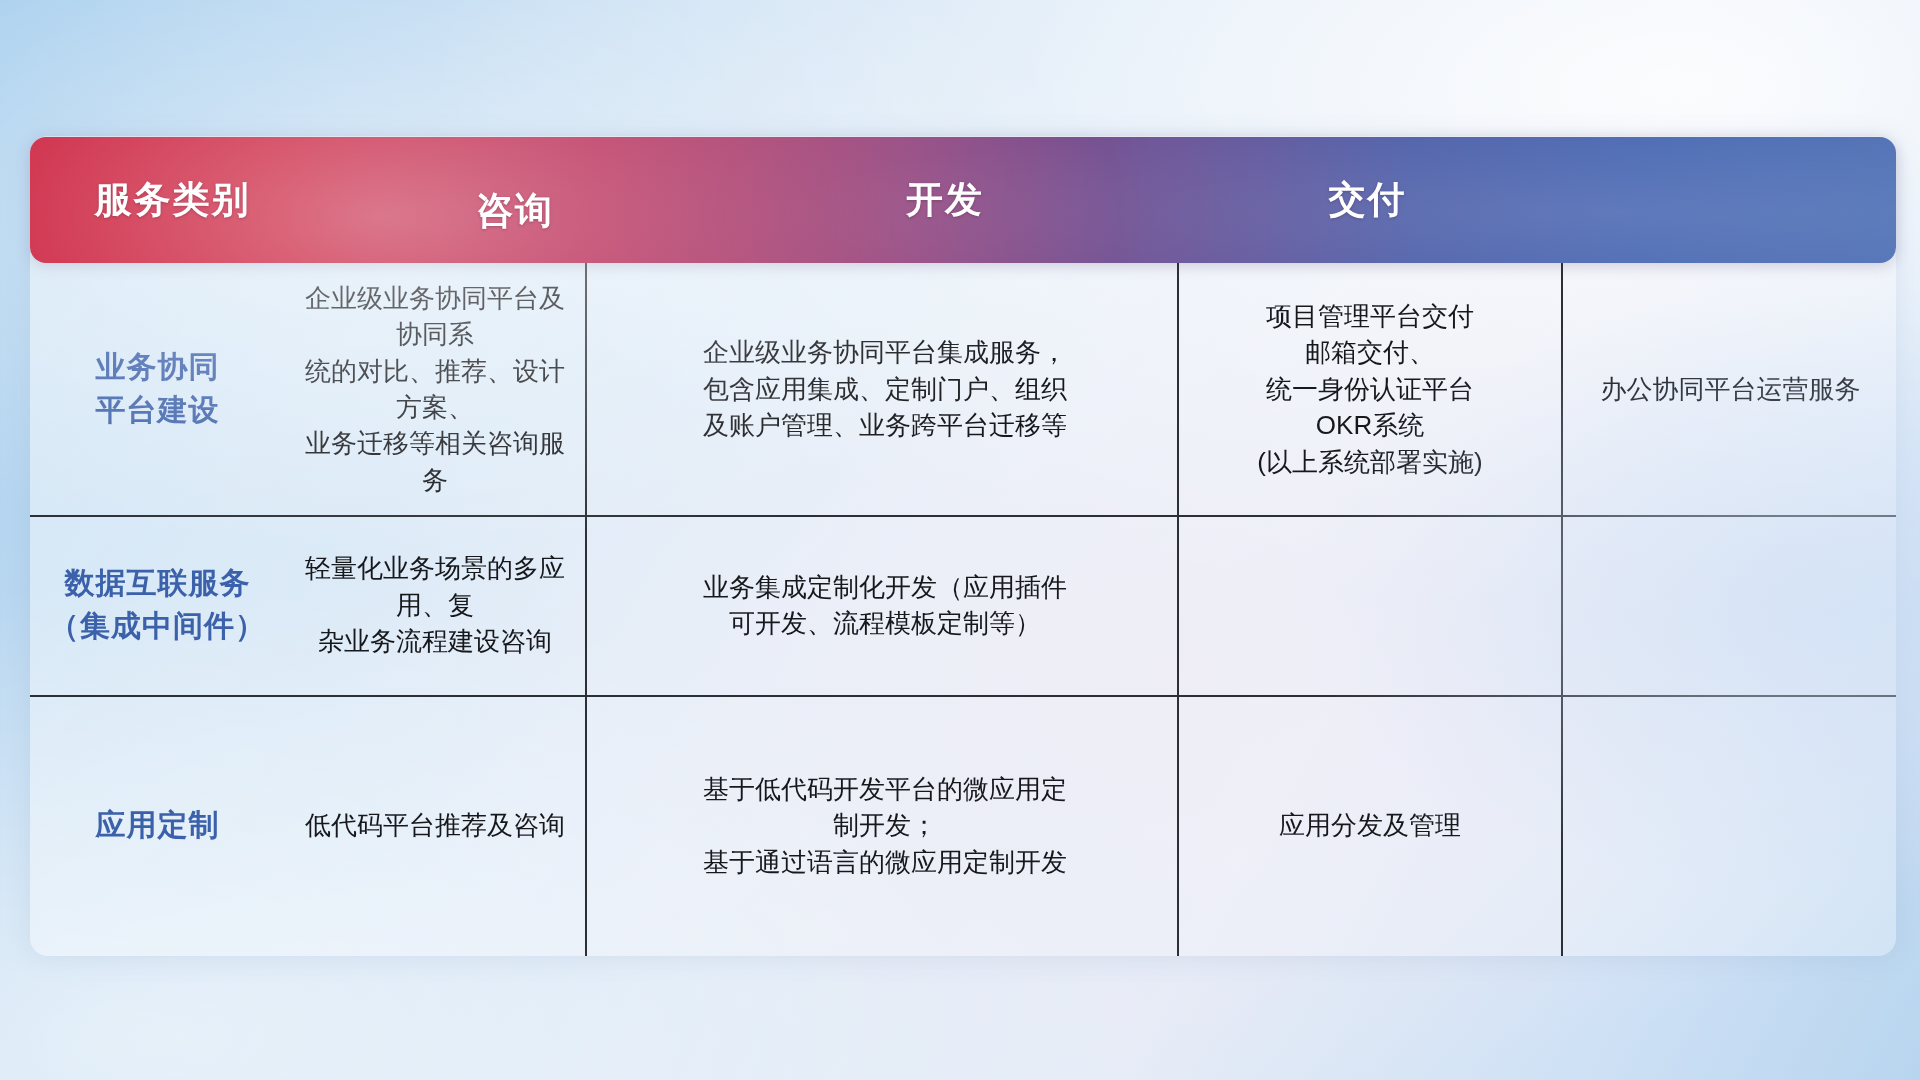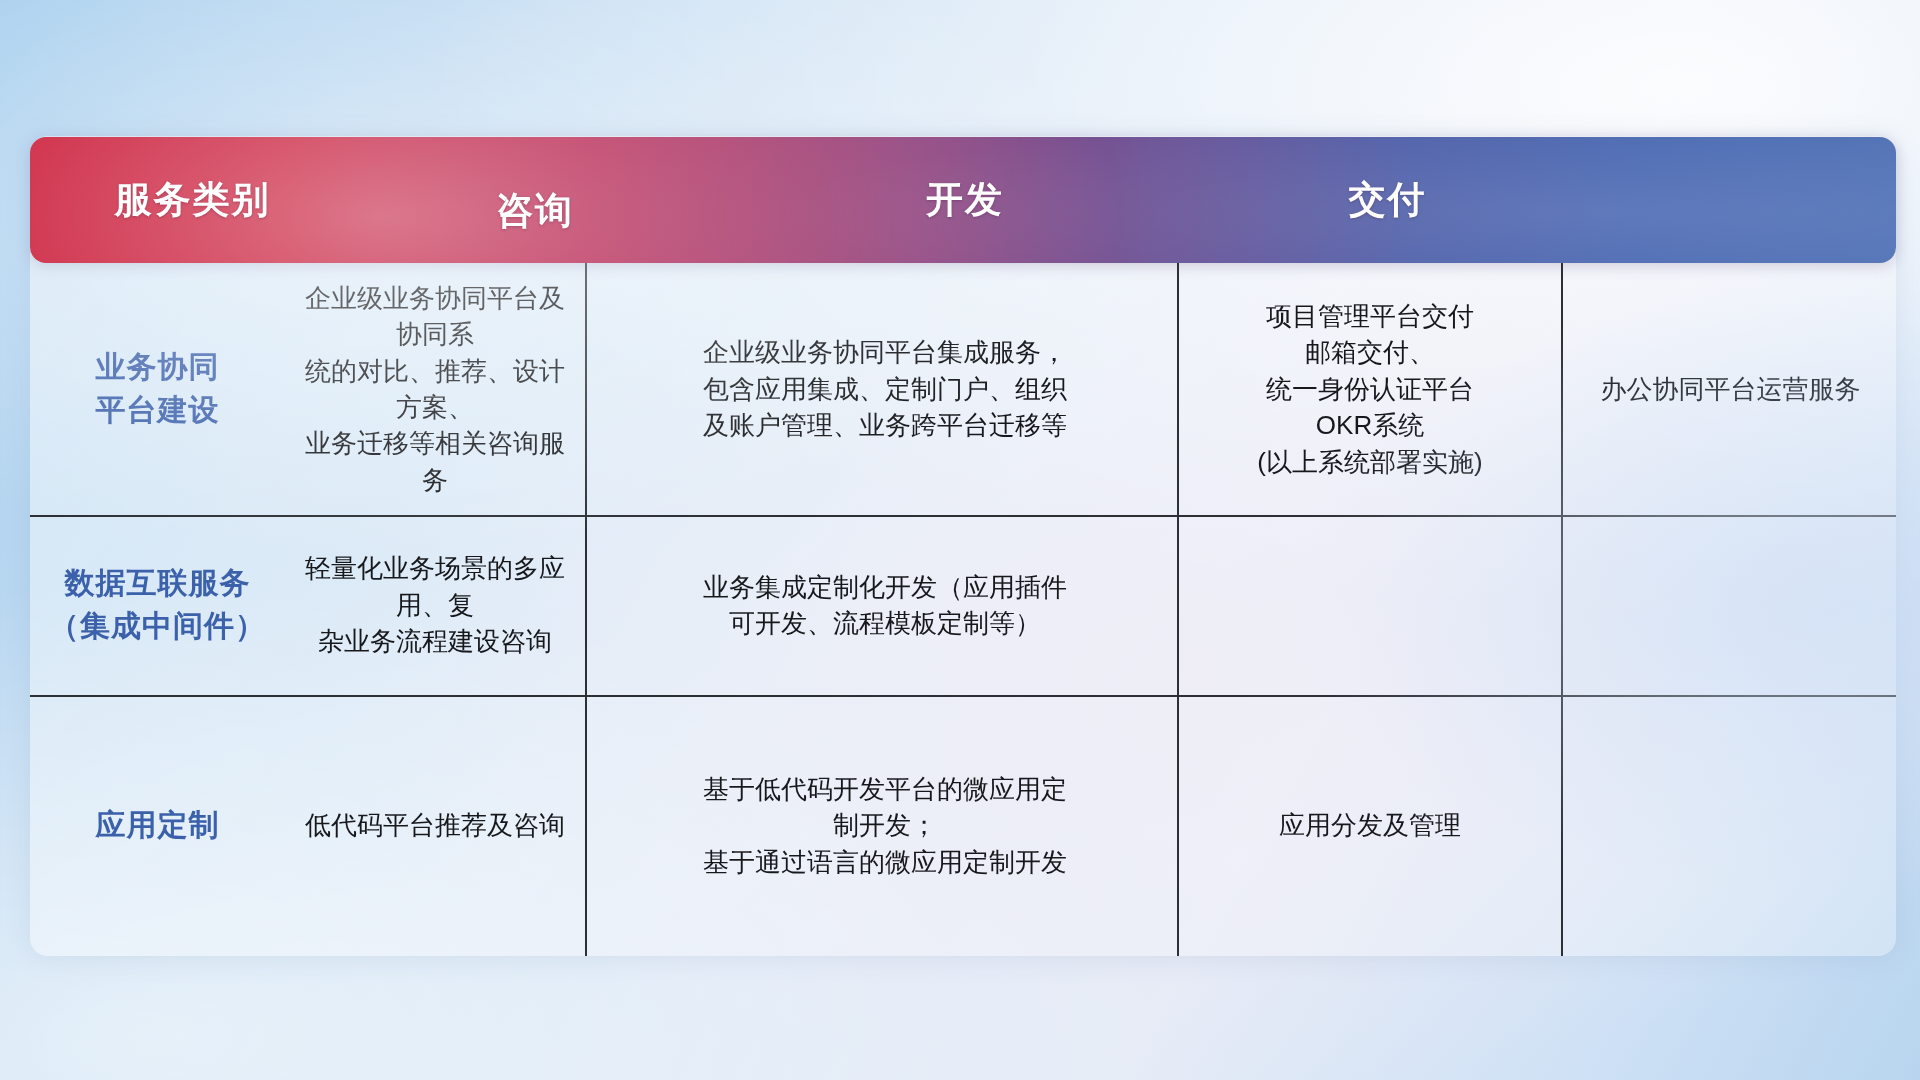--- a/index.html
+++ b/index.html
@@ -86,21 +86,20 @@
   }
   .hcell {
     color: #ffffff;
     font-size: 37px;
     font-weight: bold;
     letter-spacing: 2px;
     text-align: center;
     text-shadow: 0 1px 3px rgba(60,20,50,0.28);
     position: relative;
     z-index: 2;
-    padding-left: 20px;
   }
 
   
   .grid {
     position: absolute;
     left: 30px;
     top: 263px;
     width: 1866px;
     height: 693px;
   }

